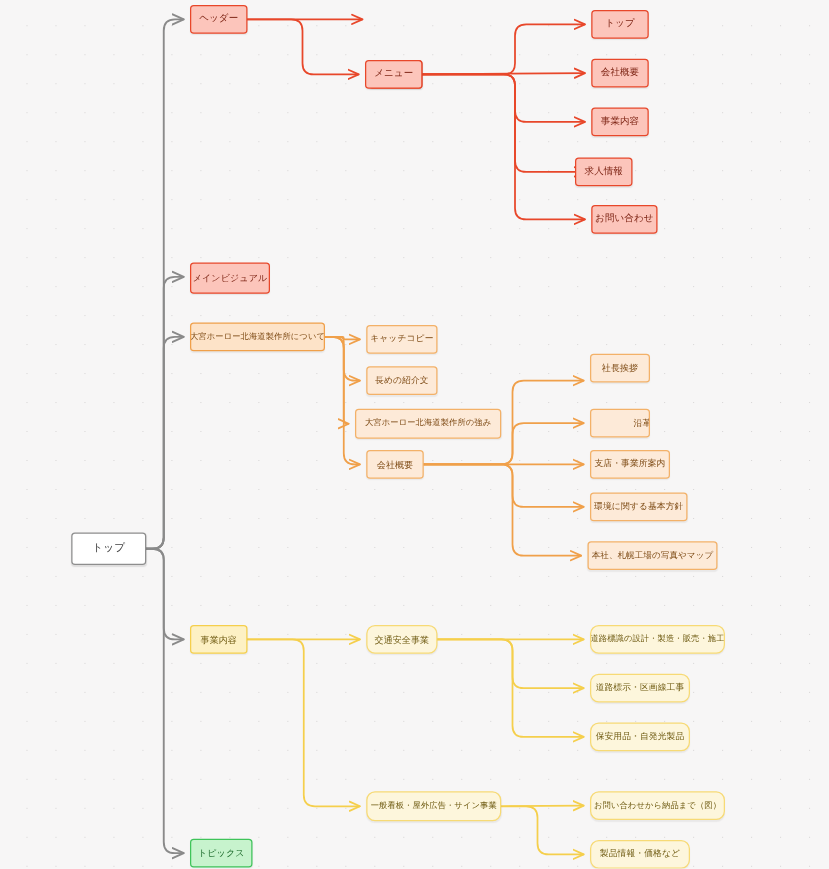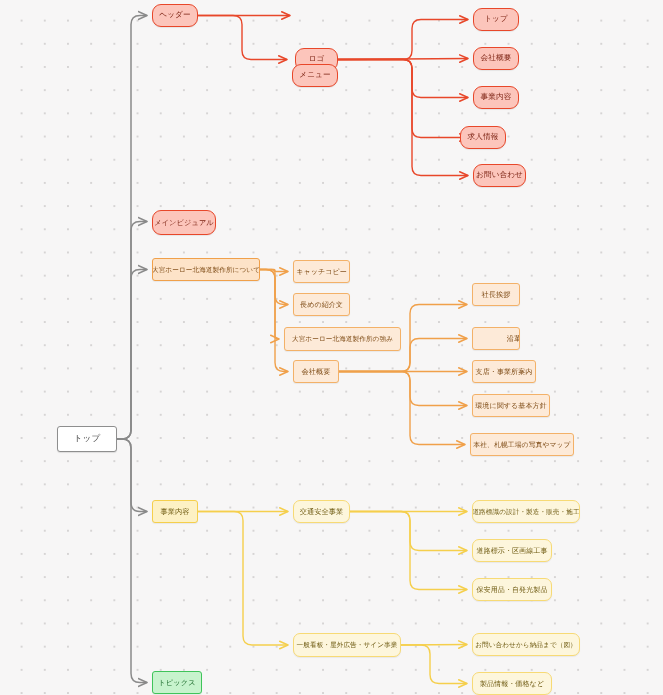--- a/index.html
+++ b/index.html
@@ -46,21 +46,20 @@
     background: #ffffff;
     border-color: #8e8e8e;
     color: #3f3f3f;
     box-shadow: 0 1px 1px rgba(0,0,0,0.10);
   }
   .n-red {
     background: #fcc5bb;
     border-color: #e8472a;
     color: #7d2414;
     box-shadow: 0 1px 1px rgba(0,0,0,0.07);
-    border-radius: 9px;
   }
   .n-orange {
     background: #fde3c8;
     border-color: #f0a04a;
     color: #7d4a14;
     box-shadow: 0 1px 1px rgba(0,0,0,0.06);
   }
   .n-orange-lt {
     background: #fdead8;
     border-color: #f3b168;
@@ -138,21 +137,21 @@
   <div id="node-layer">
       <div class="node n-root" style="left: 57px; top: 426px; width: 60px; height: 26px; font-size: 8.5px;">
         <span>トップ</span>
       </div>
       <div class="node n-red" style="left: 152px; top: 4px; width: 46px; height: 23px; font-size: 7.6px;">
         <span>ヘッダー</span>
       </div>
       <div class="node n-red" style="left: 295px; top: 4px; width: 43px; height: 23px; font-size: 7.6px; margin-top: 44px;">
         <span>ロゴ</span>
       </div>
-      <div class="node n-red" style="left: 292px; top: 64px; width: 46px; height: 23px; font-size: 7.6px;">
+      <div class="node n-red" style="left: 292px; top: 48px; width: 46px; height: 23px; font-size: 7.6px;">
         <span>メニュー</span>
       </div>
       <div class="node n-red" style="left: 473px; top: 8px; width: 46px; height: 23px; font-size: 7.6px;">
         <span>トップ</span>
       </div>
       <div class="node n-red" style="left: 473px; top: 47px; width: 46px; height: 23px; font-size: 7.6px;">
         <span>会社概要</span>
       </div>
       <div class="node n-red" style="left: 473px; top: 86px; width: 46px; height: 23px; font-size: 7.6px;">
         <span>事業内容</span>

